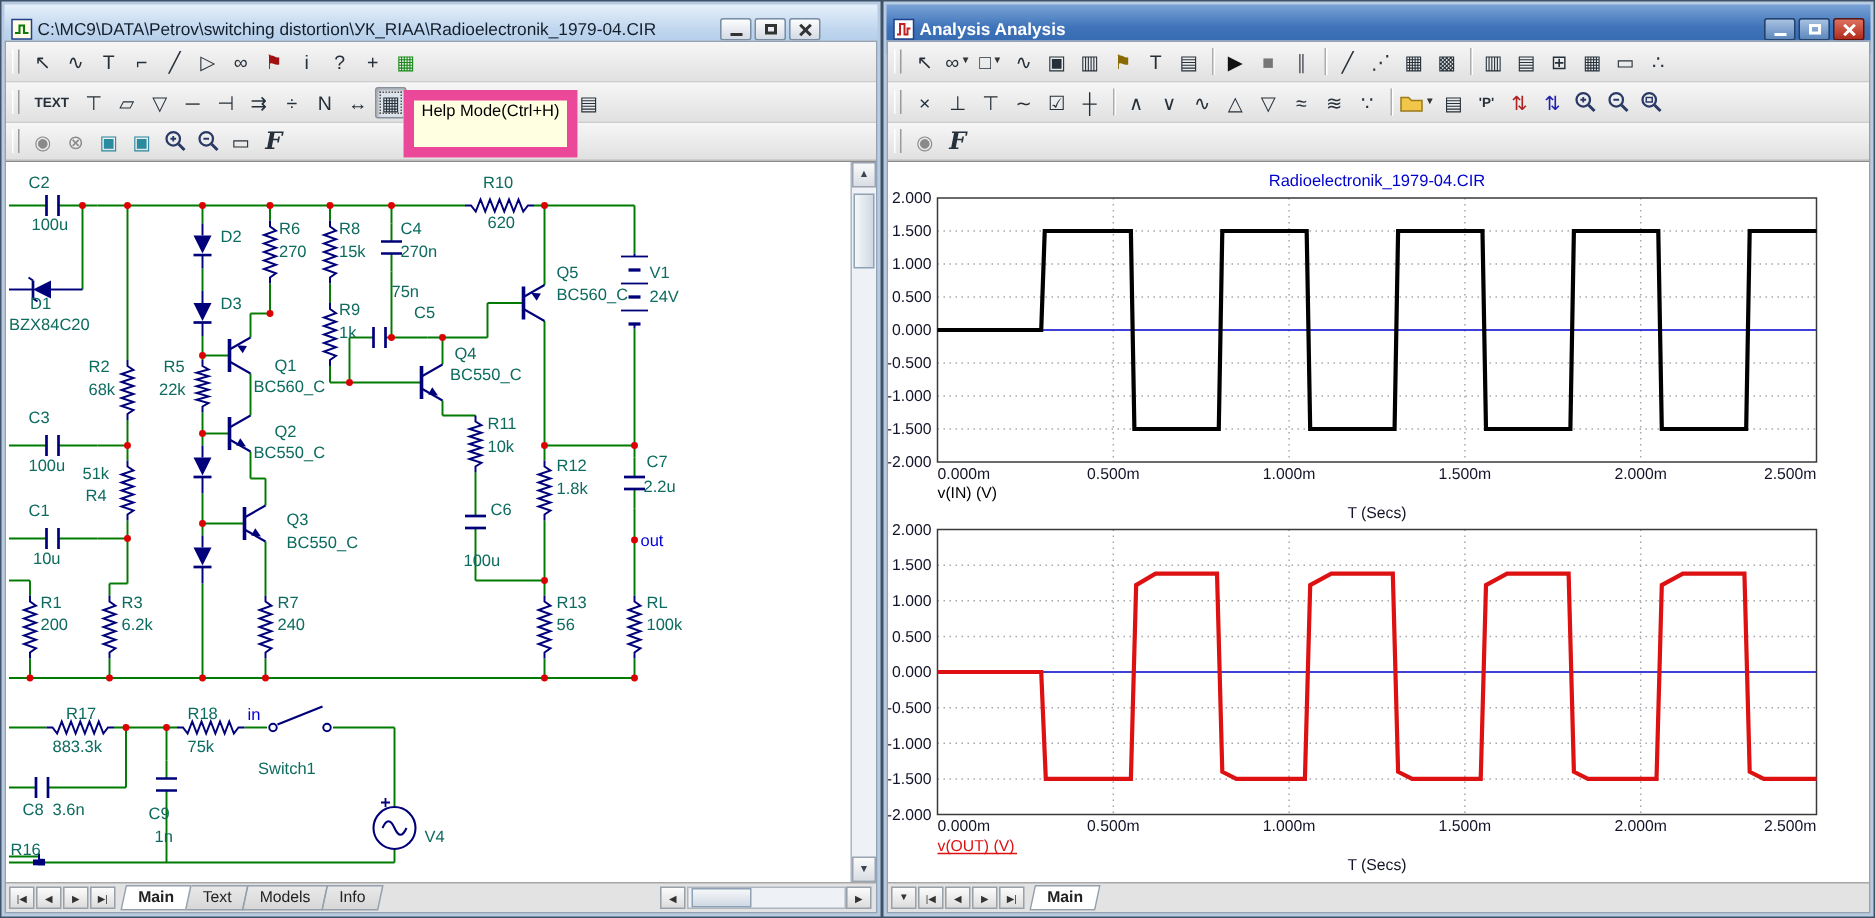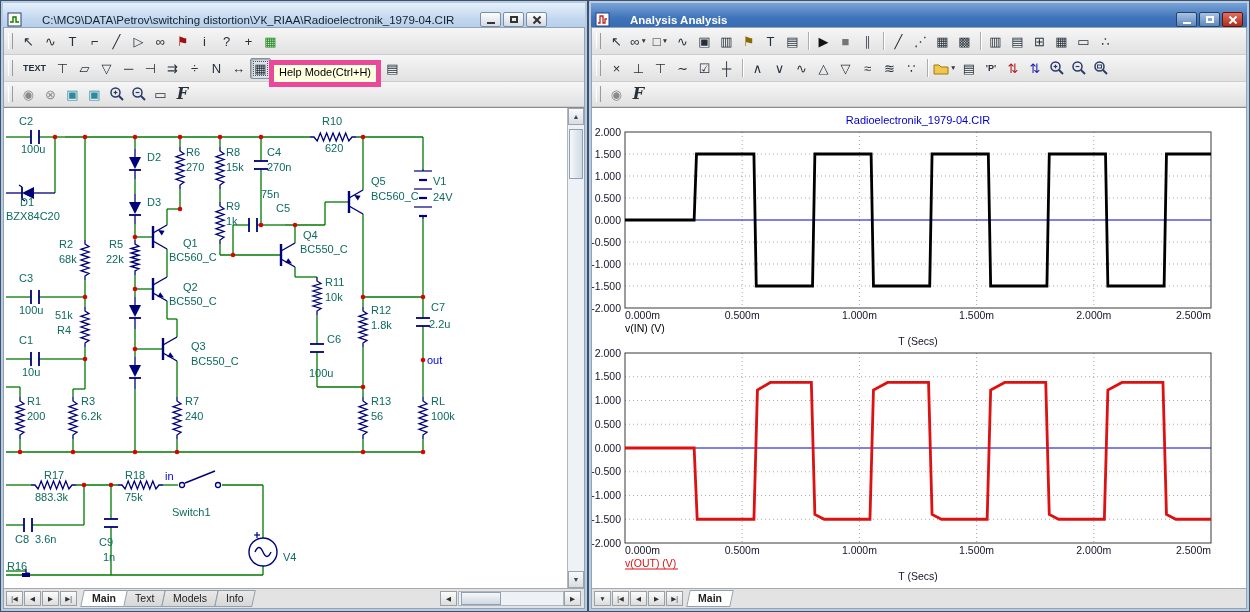--- a/index.html
+++ b/index.html
@@ -1,20 +1,20 @@
 <!DOCTYPE html>
 <html><head>
 <meta charset="utf-8">
 <style>
   html,body{margin:0;padding:0}
   body{width:1250px;height:612px;background:#6f6f6f;font-family:"Liberation Sans",sans-serif;overflow:hidden;position:relative;-webkit-font-smoothing:antialiased}
   .win{position:absolute;top:0;height:612px;box-sizing:border-box;border:1px solid #3f5268;padding:2px;background:#b7cbe2}
   .win.left{left:0;width:588px}
   .win.right{left:588px;width:662px}
-  .titlebar{height:33px;display:flex;align-items:center;padding:0 4px;gap:20px}
+  .titlebar{height:33px;display:flex;align-items:center;padding:0 4px;gap:3px}
   .win.left .titlebar{background:linear-gradient(#e6f0fb,#c0d6ee 50%,#aac8e7)}
   .win.right .titlebar{background:linear-gradient(#7aa3d6,#3f74ba 45%,#2f64aa)}
   .title-text{font-size:11.5px;flex:1;white-space:nowrap;overflow:hidden}
   .win.left .title-text{color:#141f2b}
   .win.right .title-text{color:#fff;font-weight:bold}
   .appicon{width:15px;height:15px;display:flex}
   .winbtns{display:flex;gap:2px}
   .win.left .winbtns{margin-right:34px}
   .wbtn{width:21px;height:15px;box-sizing:border-box;border:1px solid #7b8ea4;border-radius:2px;background:linear-gradient(#fdfdfd,#d4dbe5);display:flex;align-items:center;justify-content:center;position:relative}
   .win.right .wbtn{background:linear-gradient(#a9c2e2,#5d88bd);border-color:#24436a}
@@ -45,21 +45,21 @@
   .vthumb{position:absolute;left:1px;right:1px;top:4px;height:48px;background:linear-gradient(90deg,#f6f8fa,#cfd8e2);border:1px solid #8fa1b4}
   .bbar{height:19px;flex:0 0 19px;display:flex;align-items:center;background:#e3e3e3;border-top:1px solid #a8a8a8;padding:0 2px;font-size:10px}
   .nbtn{width:17px;height:15px;box-sizing:border-box;border:1px solid #98a0aa;background:linear-gradient(#fcfcfc,#dcdcdc);font-size:6.5px;display:flex;align-items:center;justify-content:center;color:#333;margin-right:1px}
   .tabs{display:flex;align-items:center;margin-left:4px;height:16px}
   .tab{padding:1px 9px 2px;border:1px solid #94a0ac;background:linear-gradient(#e9e9e9,#d7d7d7);margin-right:-1px;font-size:10.5px;color:#222;transform:skewX(-12deg)}
   .tab>span{display:inline-block;transform:skewX(12deg)}
   .tab.active{background:#fff;font-weight:bold;z-index:2;position:relative}
   .hscroll{margin-left:auto;display:flex;width:142px;height:15px}
   .hscroll .htrack{flex:1;background:#eef1f5;border:1px solid #aeb6c0;position:relative}
   .hthumb{position:absolute;top:0;bottom:0;left:2px;width:38px;background:linear-gradient(#f6f8fa,#cfd8e2);border:1px solid #8fa1b4}
-  .tooltip{position:absolute;left:268px;top:59px;background:#ffffe1;border:5px solid #ec4899;padding:1px 5px 4px;font-size:11px;color:#000;z-index:60;white-space:nowrap}
+  .tooltip{position:absolute;left:268px;top:59px;background:#ffffe1;border:7px solid #ec4899;padding:1px 5px 18px;font-size:11px;color:#000;z-index:60;white-space:nowrap}
 </style>
 </head>
 <body>
 
 <div class="win left">
   <div class="titlebar">
     <span class="appicon">
       <svg width="15" height="15">
           <rect x="1" y="1" width="13" height="13" fill="#fffbe8" stroke="#20408a"></rect>
           <polyline points="3,10 6,10 6,5 9,5 9,10 12,10" fill="none" stroke="#0a7a0a" stroke-width="1.4"></polyline>

